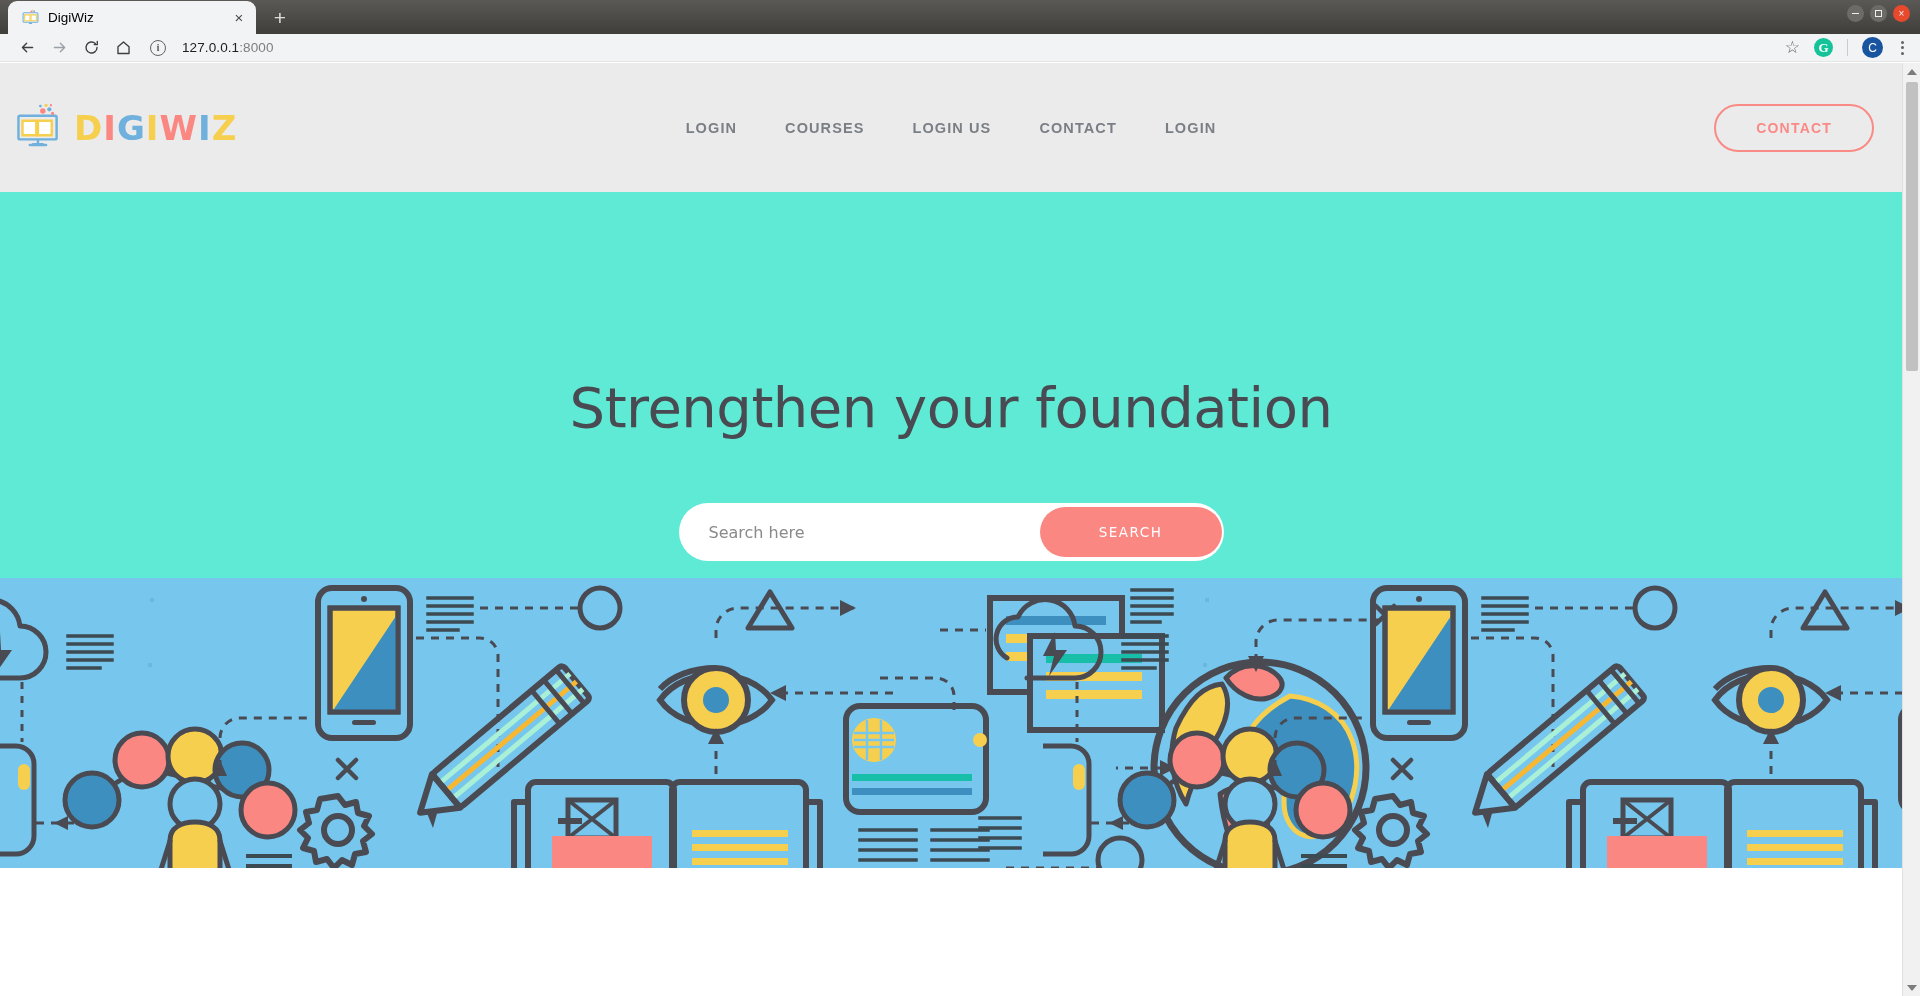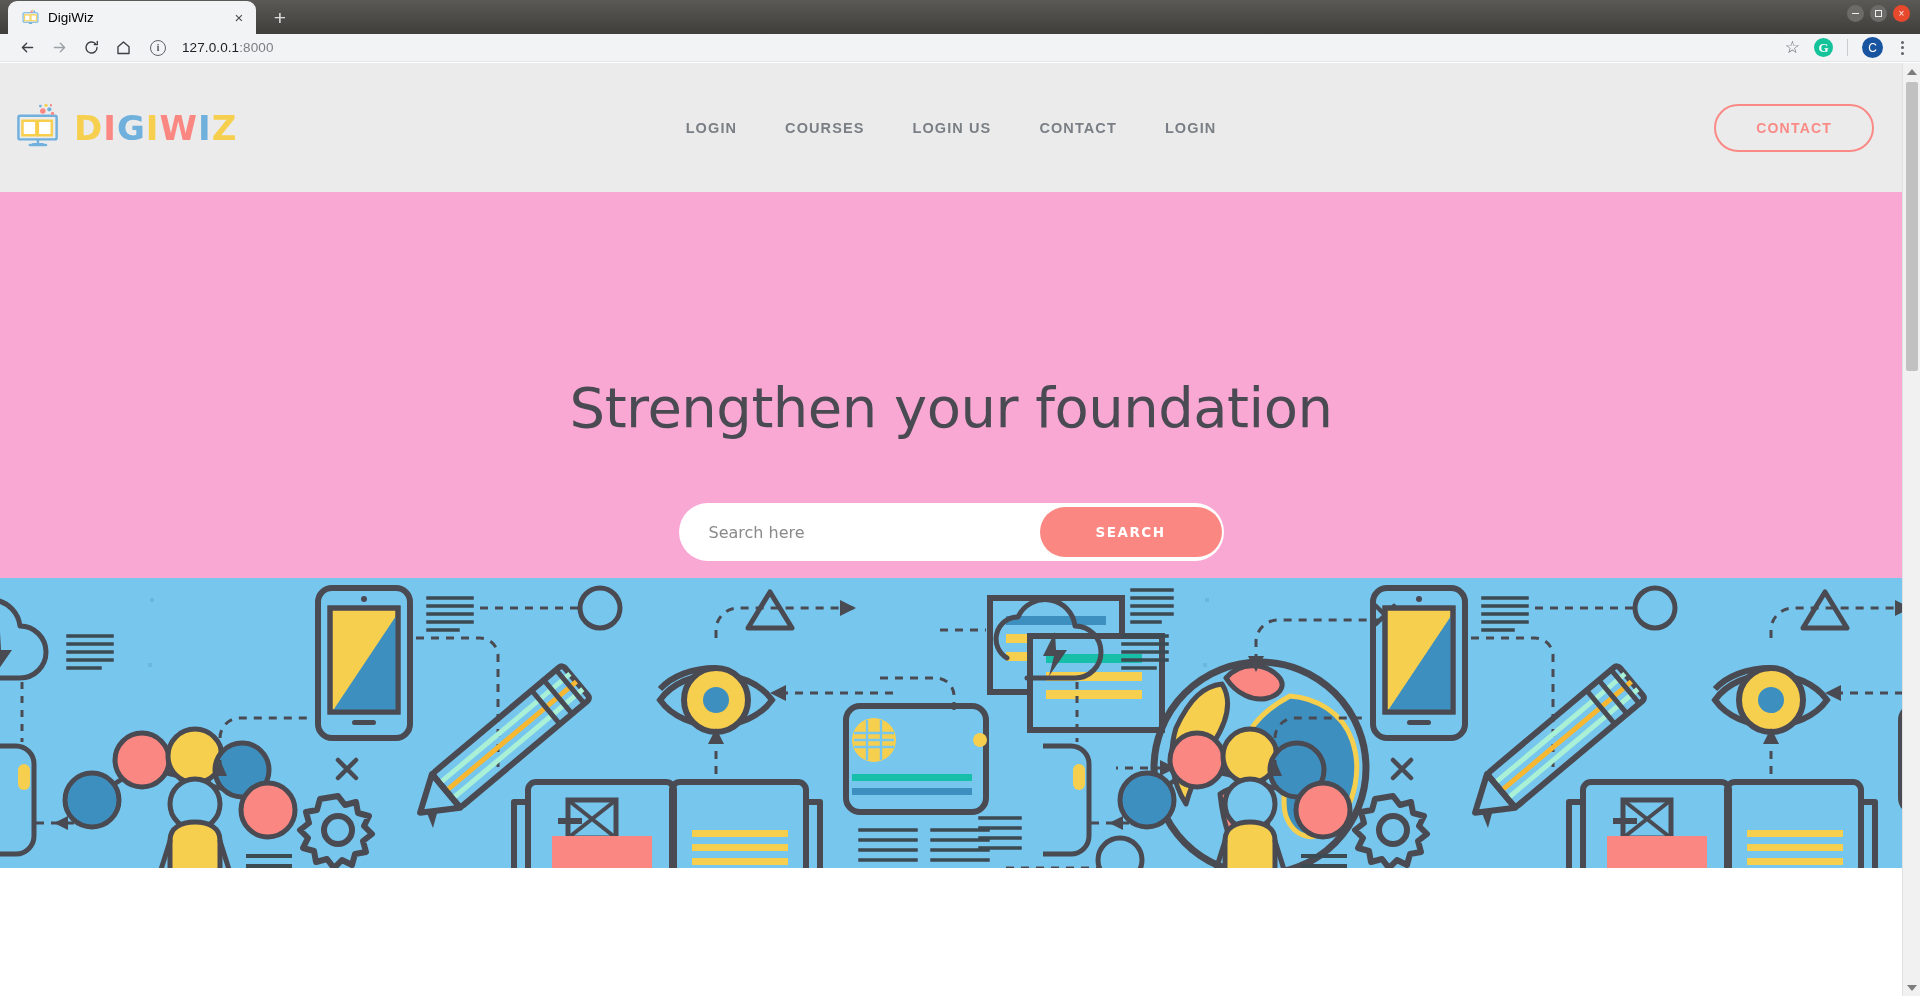--- a/index.html
+++ b/index.html
@@ -141,21 +141,21 @@
     position: absolute; right: 28px;
     border: 2px solid #fa8a86; color: #fa8a86;
     background: transparent;
     font-size: 14px; font-weight: bold; letter-spacing: 1.2px;
     padding: 14px 40px; border-radius: 40px;
     white-space: nowrap;
   }
 
   
   .hero {
-    background: #f9a8d4;
+    background: #5eead4;
     height: 676px; position: relative; overflow: hidden;
   }
   .hero-copy { padding-top: 183px; text-align: center; position: relative; z-index:3;}
   .hero-title {
     font-size: 56px; color: #4a4a52; font-weight: normal;
     font-family: "DejaVu Sans", sans-serif;
     letter-spacing: -0.5px;
   }
   .hero-sub {
     margin-top: 32px; font-size: 19px; color: #5f6a70;
@@ -170,21 +170,21 @@
   }
   .search-input {
     flex: 1; border: none; outline: none; background: transparent;
     font-size: 16px; color: #3b3b3b;
     font-family: "DejaVu Sans", sans-serif;
   }
   .search-input::placeholder { color: #8a8a8a; }
   .search-btn {
     background: #fb8783; color: #fff; border: none;
     border-radius: 40px; height: 50px; width: 182px;
-    font-size: 13.5px; font-weight: bold; letter-spacing: 1.5px;
+    font-size: 13.5px; font-weight: normal; letter-spacing: 1.5px;
     font-family: "DejaVu Sans", sans-serif;
     margin-right: -2px;
   }
 
   
   .banner {
     position: absolute; bottom: 0; left: 0;
     width: 1902px; height: 290px;
     z-index: 2;
   }

